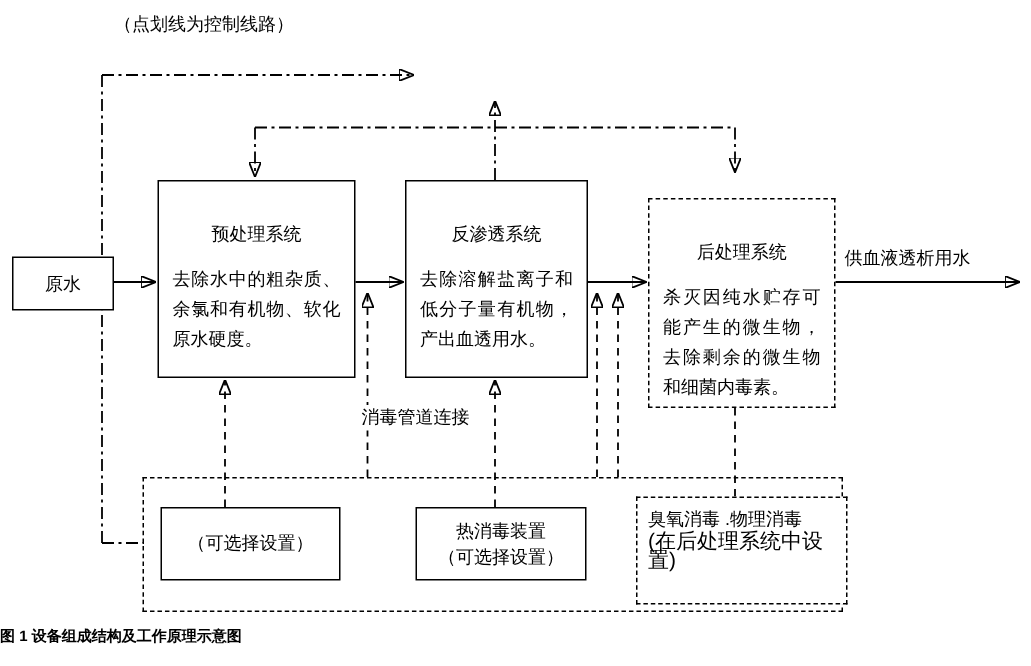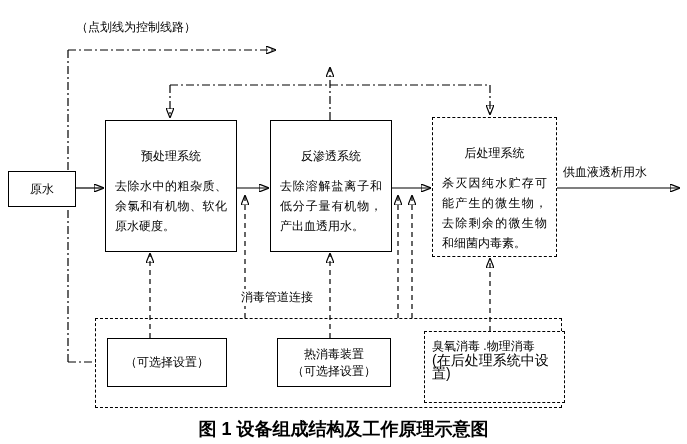--- a/index.html
+++ b/index.html
@@ -16,38 +16,38 @@
   .box.dashed { border: 1px dashed #000; }
   .center { display: flex; align-items: center; justify-content: center; text-align: center; }
   .center-col { display: flex; flex-direction: column; align-items: center; justify-content: center; line-height: 17px; text-align: center; }
 
   .btitle { text-align: center; padding-top: 7px; font-size: 12px; margin-top: 20px; }
   .bbody { padding: 11px 9px 0 9px; text-align: justify; line-height: 20px; font-size: 12px; }
 
   .label { position: absolute; z-index: 3; font-size: 12px; white-space: nowrap; }
   .label.bg { background: #fff; padding: 0 2px; }
 
-  #note { left: 76px; top: 19px; }
+  #note { left: 76px; top: 8px; }
   #box-control { left: 277px; top: 35px; width: 113px; height: 30px; }
   #box-raw { left: 8px; top: 171px; width: 66px; height: 34px; }
   #box-pre { left: 105px; top: 120px; width: 130px; height: 130px; }
   #box-ro { left: 270px; top: 120px; width: 120px; height: 130px; }
-  #box-post { left: 432px; top: 117px; width: 123px; height: 138px; }
+  #box-post { left: 432px; top: 132px; width: 123px; height: 138px; }
   #label-output { left: 563px; top: 164px; }
-  #label-pipe { left: 239px; top: 270px; margin-top: 19px; }
+  #label-pipe { left: 239px; top: 270px; }
 
   #container-disinfect { position: absolute; left: 95px; top: 318px; width: 465px; height: 88px;
                          border: 1px dashed #000; background: transparent; z-index: 1; }
 
   #box-chem { left: 107px; top: 338px; width: 118px; height: 47px; }
   #box-therm { left: 277px; top: 338px; width: 112px; height: 47px; }
   #box-ozone { left: 424px; top: 331px; width: 132px; height: 64px; padding: 6px 0 0 7px; line-height: 16px; }
   #box-ozone .small { font-size: 14px; line-height: 13px; }
 
-  #caption { left: 0; top: 417px; width: 687px; text-align: center; font-weight: bold; font-size: 18px; }
+  #caption { left: 0; top: 417px; width: 687px; text-align: left; font-weight: bold; font-size: 10px; }
 </style>
 </head>
 <body>
 
 <div class="canvas">
 
   <svg class="lines" width="687" height="444" viewBox="0 0 687 444">
     <defs>
       <marker id="arr" viewBox="0 0 10 8" markerWidth="10" markerHeight="8" refX="9" refY="4" orient="auto" markerUnits="userSpaceOnUse">
         <path d="M0,0 L10,4 L0,8 Z" fill="#000" stroke="none"></path>

